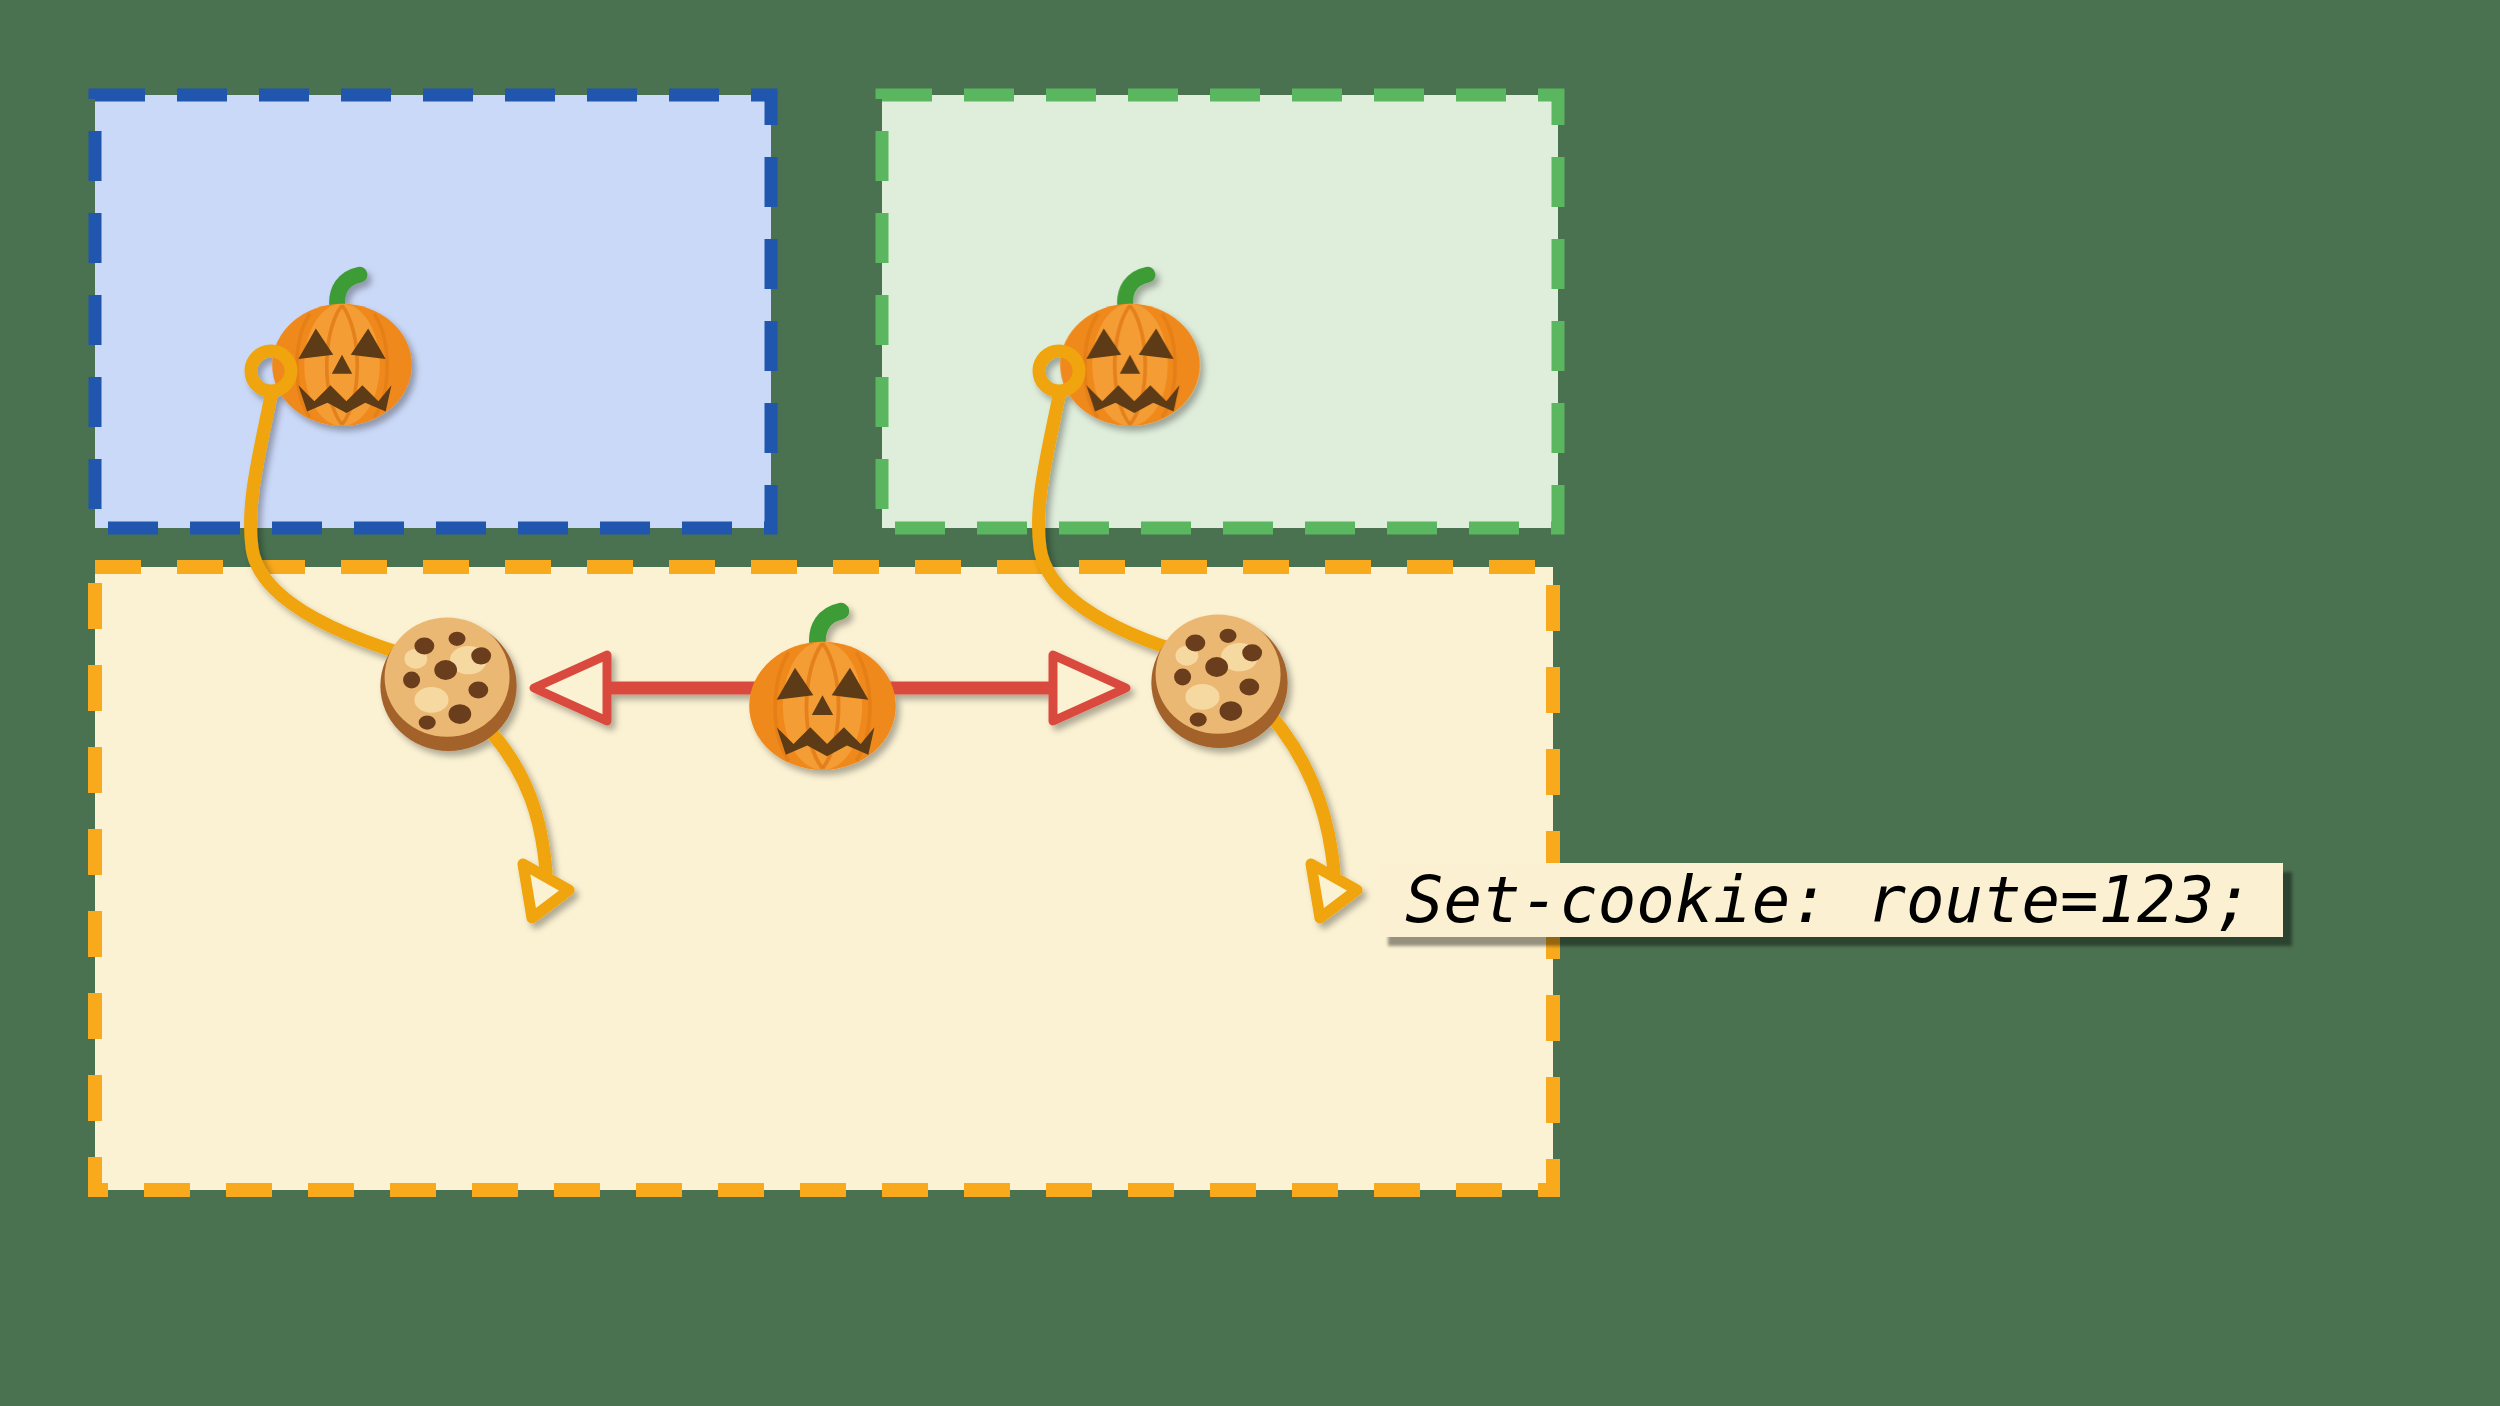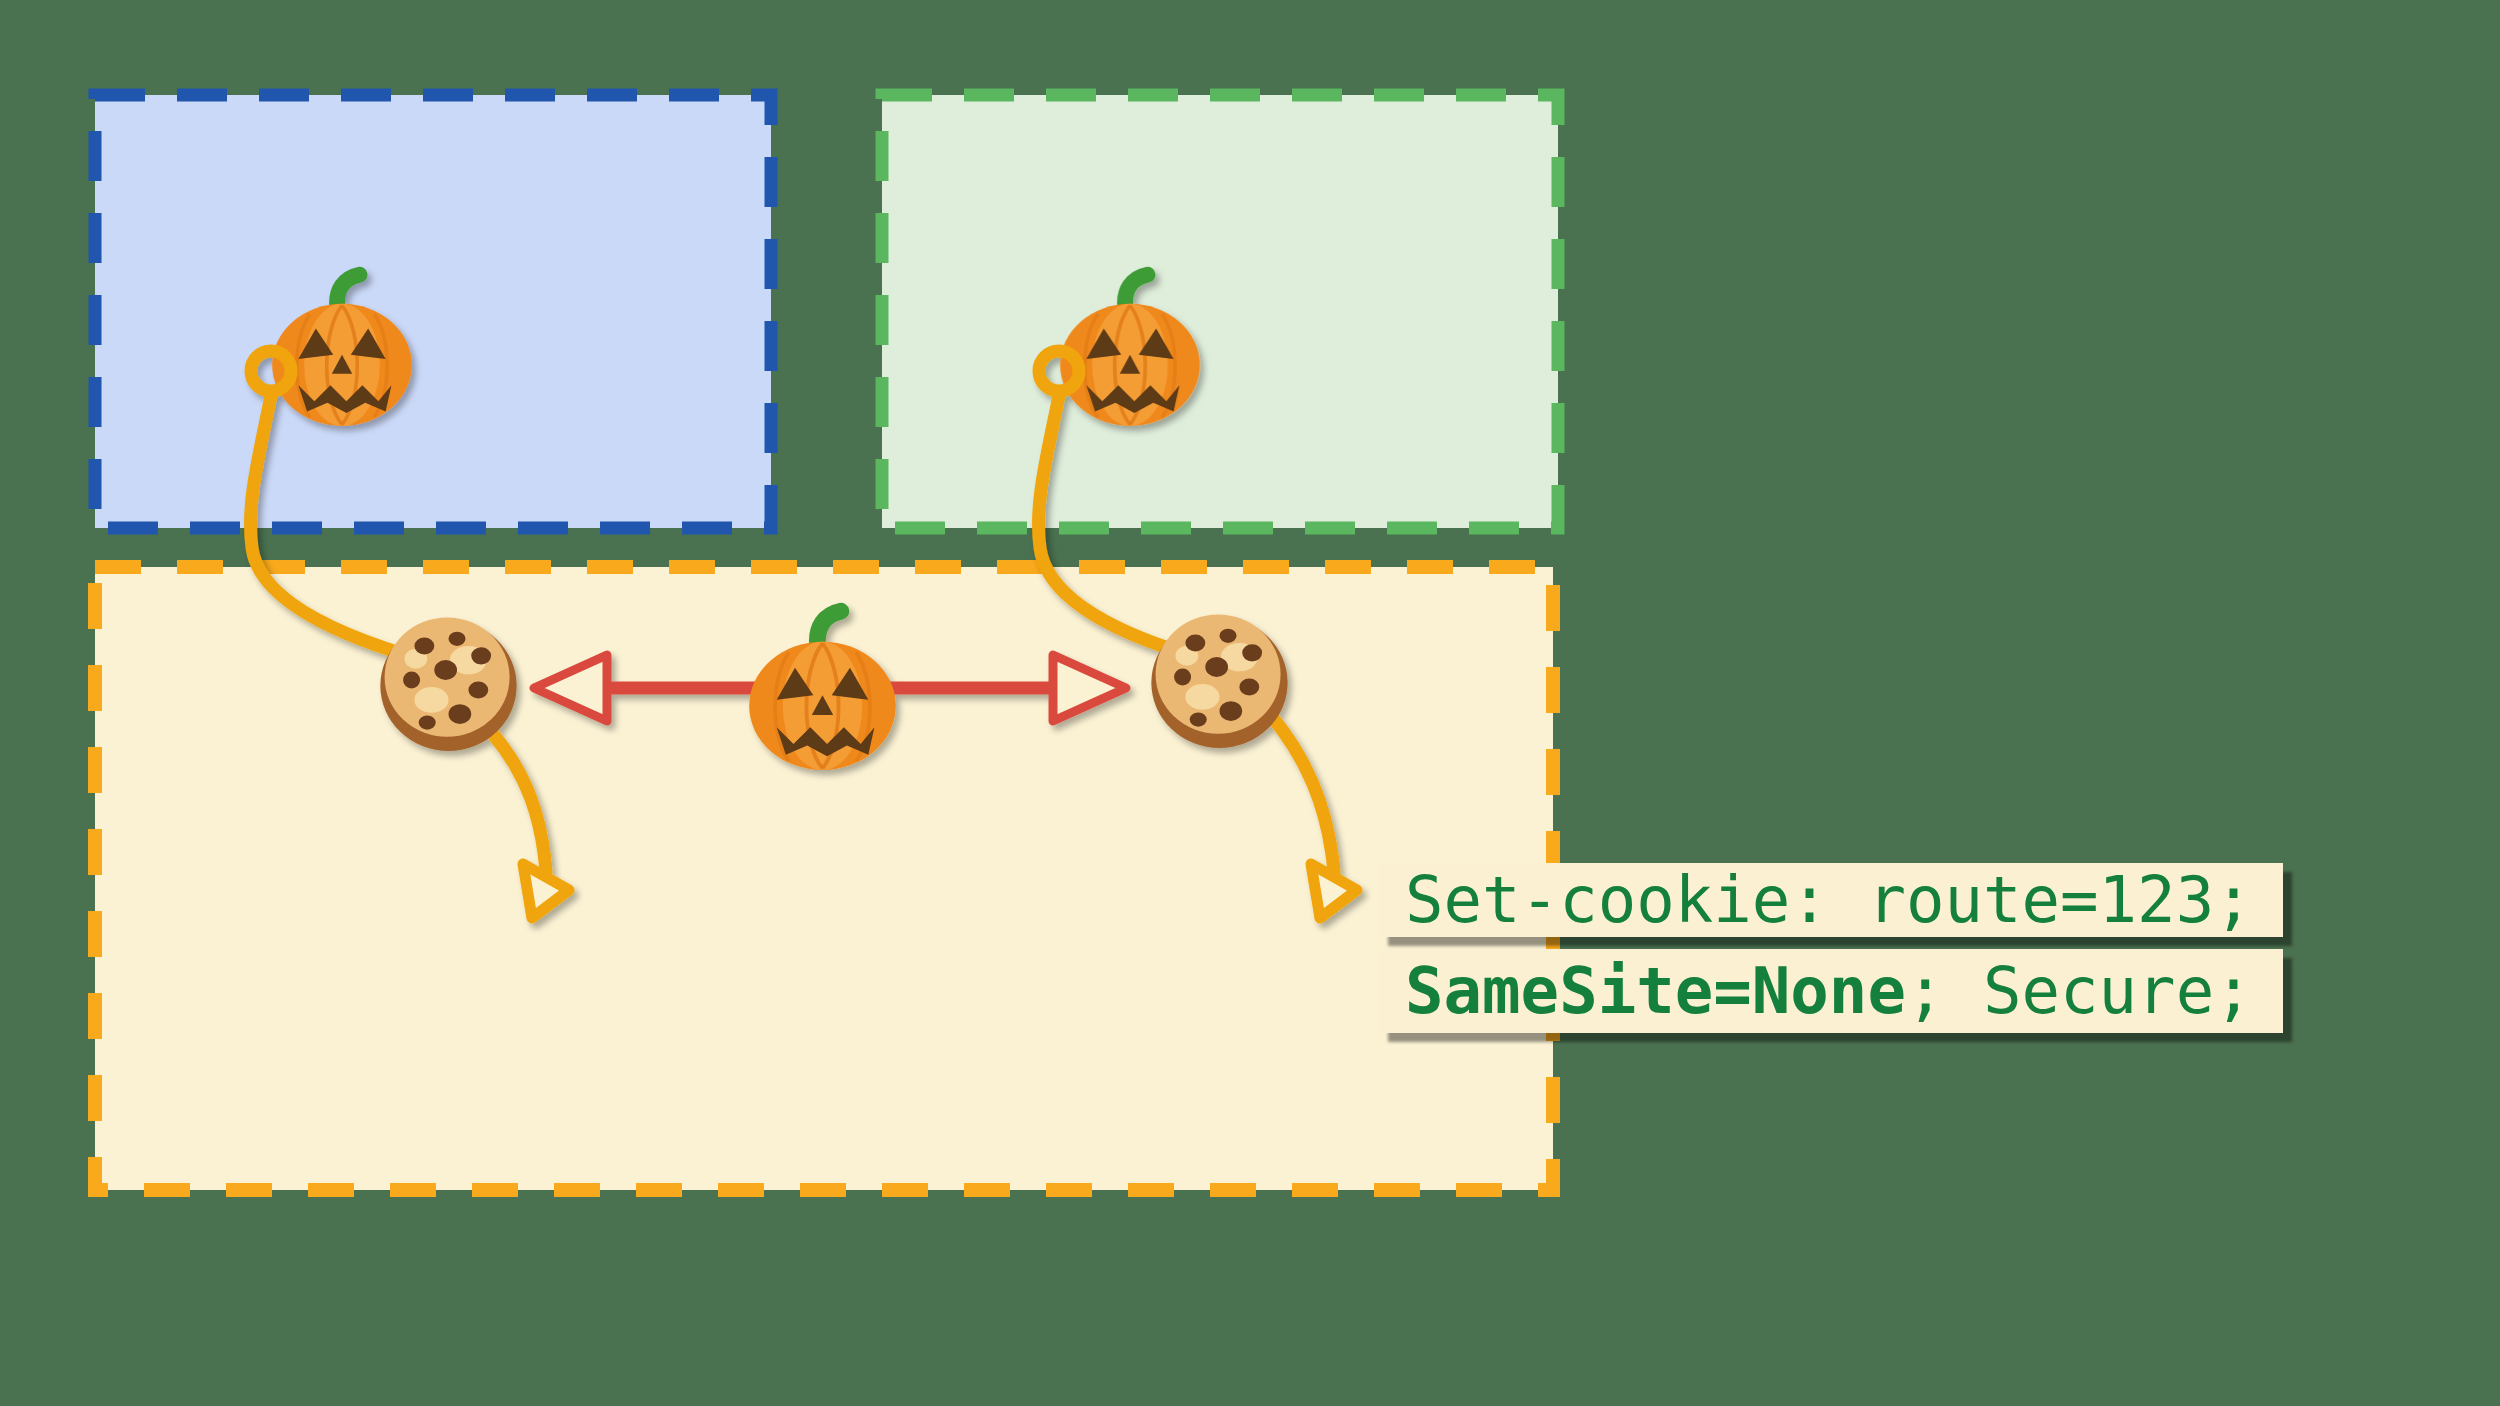--- a/index.html
+++ b/index.html
@@ -26,22 +26,22 @@
   .cwin-right{left:1108px;top:909px;}
   .dots{position:absolute;left:20px;top:16px;display:flex;gap:11px;}
   .dot{width:26px;height:26px;box-sizing:border-box;border:7px solid #F2A41C;border-radius:50%;
        background:#FCF5DF;}
   .cbody{position:absolute;left:20px;right:20px;top:82px;bottom:16px;background:#FCF5DF;
          display:flex;align-items:center;justify-content:center;}
   .c-letter{font-size:96px;font-weight:700;color:#26262B;}
   
   .codebox{position:absolute;left:1379px;width:904px;background:#FBF1D2;z-index:10;
            box-shadow:9px 9px 3px rgba(0,0,0,0.40);
-           font-family:"DejaVu Sans Mono",monospace;font-size:64px;color:#15803d;
-           padding-left:26px;box-sizing:border-box;white-space:nowrap;overflow:hidden;}
+           font-family:"DejaVu Sans Mono",monospace;font-size:64px;color:#000000;
+           padding-left:26px;box-sizing:border-box;white-space:nowrap;overflow:hidden;font-style:italic;}
   .codebox-1{top:863px;height:74px;line-height:74px;}
   .codebox-2{top:949px;height:84px;line-height:84px;}
   .code-bold{font-weight:700;}
   .overlay{position:absolute;left:0;top:0;z-index:5;pointer-events:none;}
   .boxsvg{position:absolute;z-index:1;}
   .lock-svg{width:16px;height:22px;}
 </style>
 </head>
 <body>
 
@@ -173,17 +173,14 @@
       <polygon points="1311,864 1357,890 1320,918" fill="#FBF2D4" stroke="#F0A408" stroke-width="11" stroke-linejoin="round"></polygon>
 
       <use href="#cookie" x="377" y="609" width="143" height="142"></use>
       <use href="#cookie" x="1148" y="606" width="143" height="142"></use>
     </g>
   </svg>
 
   <div class="codebox codebox-1">
     <span>Set-cookie: route=123;</span>
   </div>
-  <div class="codebox codebox-2">
-    <span class="code-bold">SameSite=None</span><span>; Secure;</span>
-  </div>
 
 </div>
 
 </body></html>

